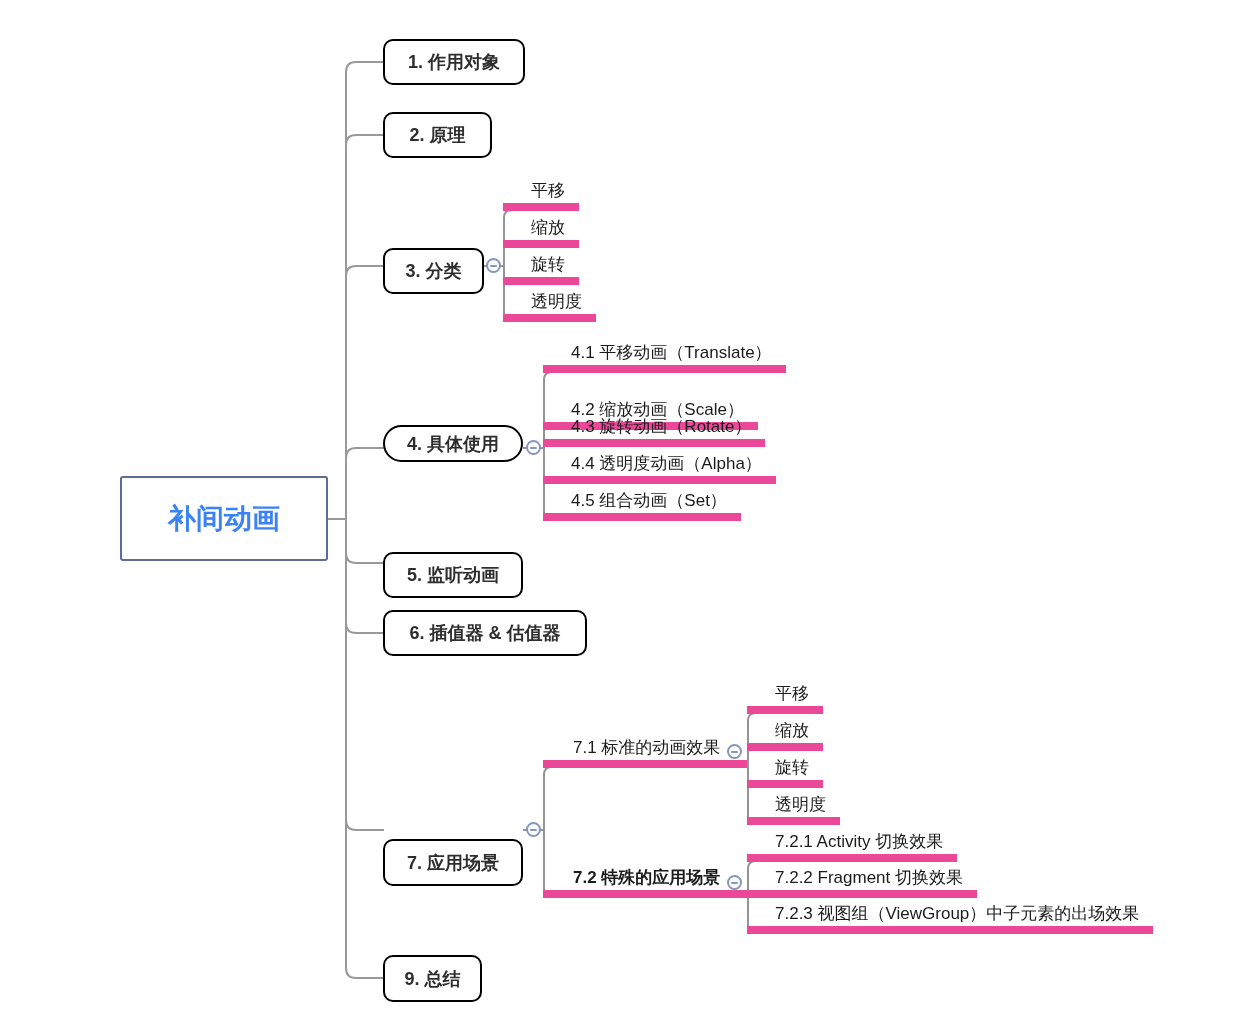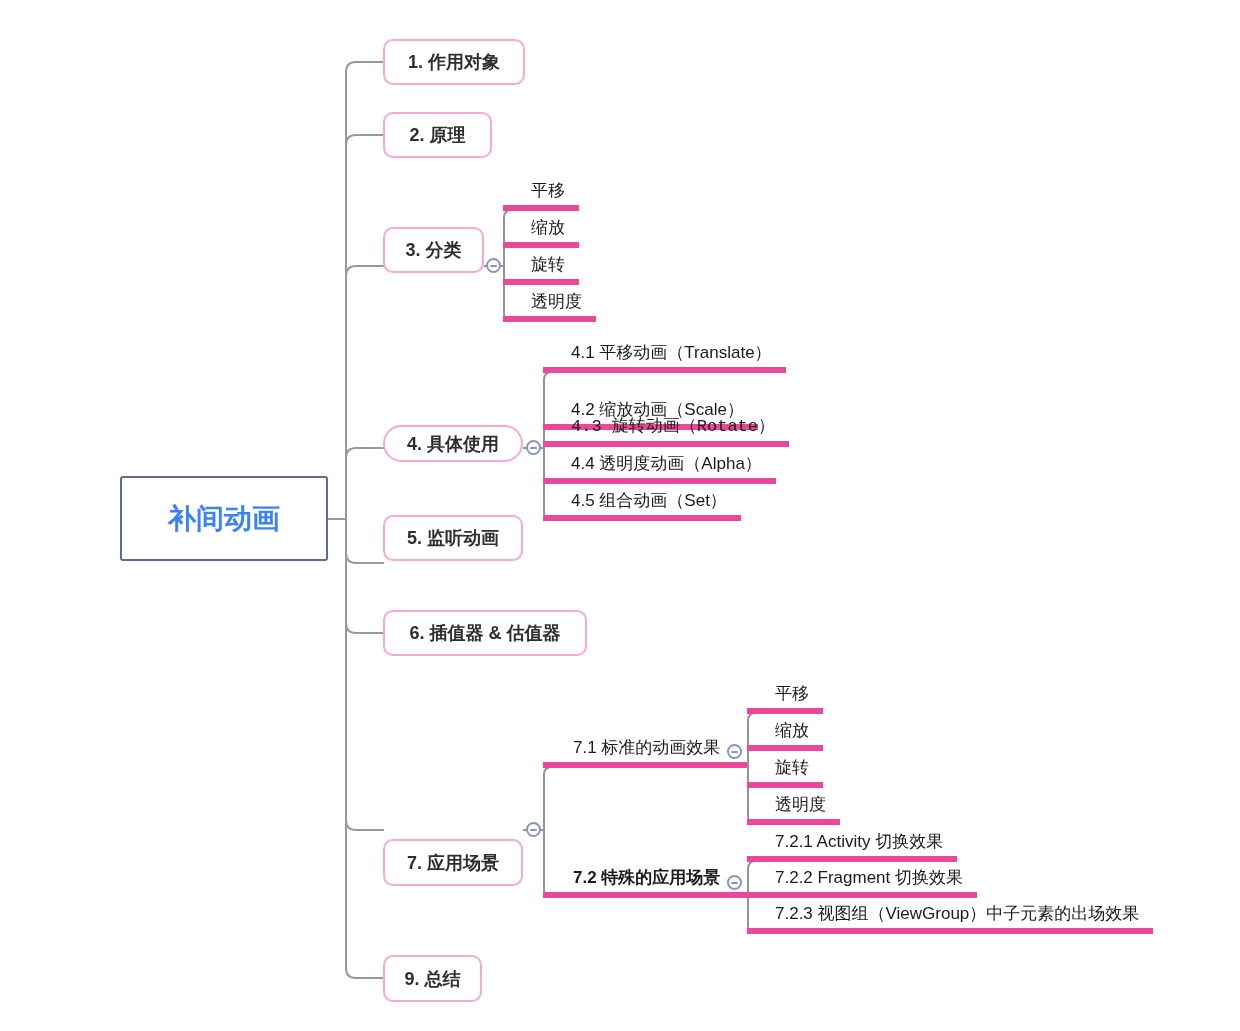--- a/index.html
+++ b/index.html
@@ -1,25 +1,25 @@
 <!DOCTYPE html>
 <html><head>
 <meta charset="utf-8">
 <style>
   html,body{margin:0;padding:0;background:#fff;}
   *{box-sizing:border-box;}
   .page{position:relative;width:1240px;height:1031px;background:#ffffff;overflow:hidden;
         font-family:"Liberation Sans","DejaVu Sans",sans-serif;}
   .lines-svg{position:absolute;left:0;top:0;z-index:0;}
   .topic{position:absolute;display:flex;align-items:center;justify-content:center;
-         border:2px solid #f9a8d4;border-radius:10px;background:#fff;
+         border:2px solid #000000;border-radius:10px;background:#fff;
          font-size:18px;font-weight:600;color:#2e2e2e;white-space:nowrap;z-index:2;}
   .topic.root{border:2px solid #5b6c95;border-radius:3px;
               font-size:28px;font-weight:700;color:#3b82f6;}
-  .row{position:absolute;height:37px;line-height:34px;border-bottom:6px solid #ec4899;
+  .row{position:absolute;height:37px;line-height:34px;border-bottom:8px solid #ec4899;
        font-size:17px;font-weight:500;color:#1b1b1b;white-space:nowrap;
        padding:0 14px 0 28px;z-index:2;background:transparent;}
   .row.wide{min-width:204px;padding-left:30px;}
   .bracket{position:absolute;width:11px;border:2px solid #949494;border-right:none;
            border-radius:8px 0 0 8px;z-index:1;}
   .hline{position:absolute;height:2px;background:#949494;z-index:1;}
   .collapse{position:absolute;width:15px;height:15px;border:2px solid #8696bd;border-radius:50%;
             background:#fdfdfe;display:flex;align-items:center;justify-content:center;z-index:3;cursor:pointer;}
   .collapse .minus{display:block;width:7px;height:2px;background:#8696bd;border-radius:1px;}
 </style>
@@ -39,42 +39,42 @@
       <path d="M346 519 V623 Q346 633 356 633 H384"></path>
       <path d="M346 519 V820 Q346 830 356 830 H384"></path>
       <path d="M346 519 V968 Q346 978 356 978 H384"></path>
     </g>
   </svg>
 
   <div class="topic root" style="left:120px;top:476px;width:208px;height:85px;">补间动画</div>
 
   <div class="topic" style="left:383px;top:39px;width:142px;height:46px;">1. 作用对象</div>
   <div class="topic" style="left:383px;top:112px;width:109px;height:46px;">2. 原理</div>
-  <div class="topic" style="left:383px;top:227px;width:101px;height:46px;">3. 分类</div>
+  <div class="topic" style="left:383px;top:248px;width:101px;height:46px;">3. 分类</div>
   <div class="topic" style="left:383px;top:425px;width:140px;height:37px;border-radius:21px;">4. 具体使用</div>
-  <div class="topic" style="left:383px;top:515px;width:140px;height:46px;">5. 监听动画</div>
+  <div class="topic" style="left:383px;top:552px;width:140px;height:46px;">5. 监听动画</div>
   <div class="topic" style="left:383px;top:610px;width:204px;height:46px;">6. 插值器 &amp; 估值器</div>
   <div class="topic" style="left:383px;top:807px;width:140px;height:47px;margin-top:32px;">7. 应用场景</div>
   <div class="topic" style="left:383px;top:955px;width:99px;height:47px;">9. 总结</div>
 
   <div class="hline" style="left:484px;top:265px;width:19px;"></div>
   <div class="bracket" style="left:503px;top:209px;height:113px;"></div>
   <div class="row" style="left:503px;top:174px;">平移</div>
   <div class="row" style="left:503px;top:211px;">缩放</div>
   <div class="row" style="left:503px;top:248px;">旋转</div>
   <div class="row" style="left:503px;top:285px;">透明度</div>
   <div class="collapse" style="left:486px;top:258px;">
     <span class="minus"></span>
   </div>
 
   <div class="hline" style="left:523px;top:447px;width:20px;"></div>
   <div class="bracket" style="left:543px;top:371px;height:150px;"></div>
   <div class="row" style="left:543px;top:336px;">4.1 平移动画（Translate）</div>
   <div class="row" style="left:543px;top:393px;">4.2 缩放动画（Scale）</div>
-  <div class="row" style="left:543px;top:410px;font-family:Liberation Mono, monospace;">4.3 旋转动画（Rotate）</div>
+  <div class="row" style="left:543px;top:410px;">4.3 旋转动画（Rotate）</div>
   <div class="row" style="left:543px;top:447px;">4.4 透明度动画（Alpha）</div>
   <div class="row" style="left:543px;top:484px;">4.5 组合动画（Set）</div>
   <div class="collapse" style="left:526px;top:440px;">
     <span class="minus"></span>
   </div>
 
   <div class="hline" style="left:523px;top:829px;width:20px;"></div>
   <div class="bracket" style="left:543px;top:766px;height:132px;"></div>
   <div class="row wide" style="left:543px;top:731px;">7.1 标准的动画效果</div>
   <div class="row wide" style="left:543px;top:861px;font-weight:bold;">7.2 特殊的应用场景</div>

